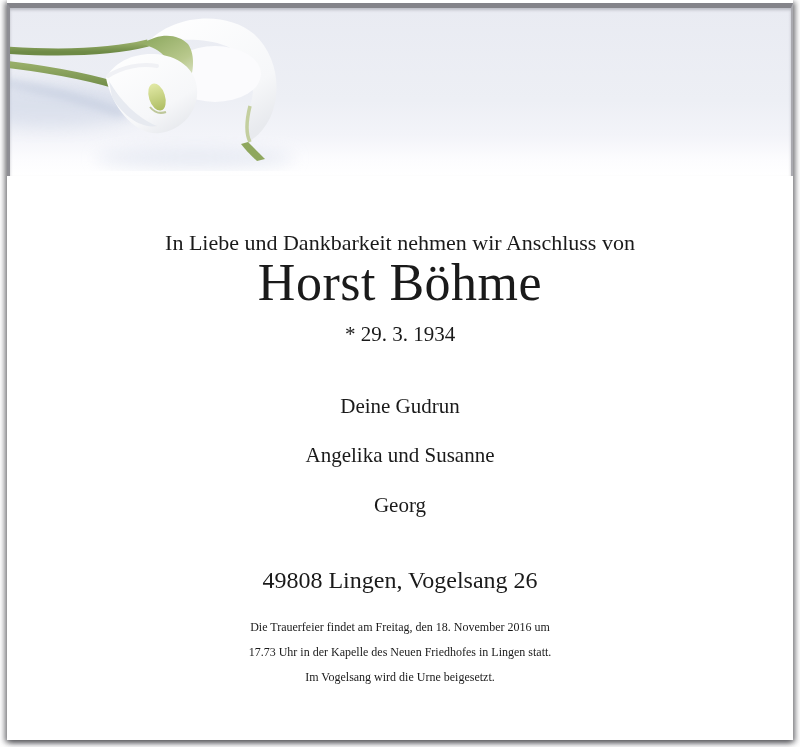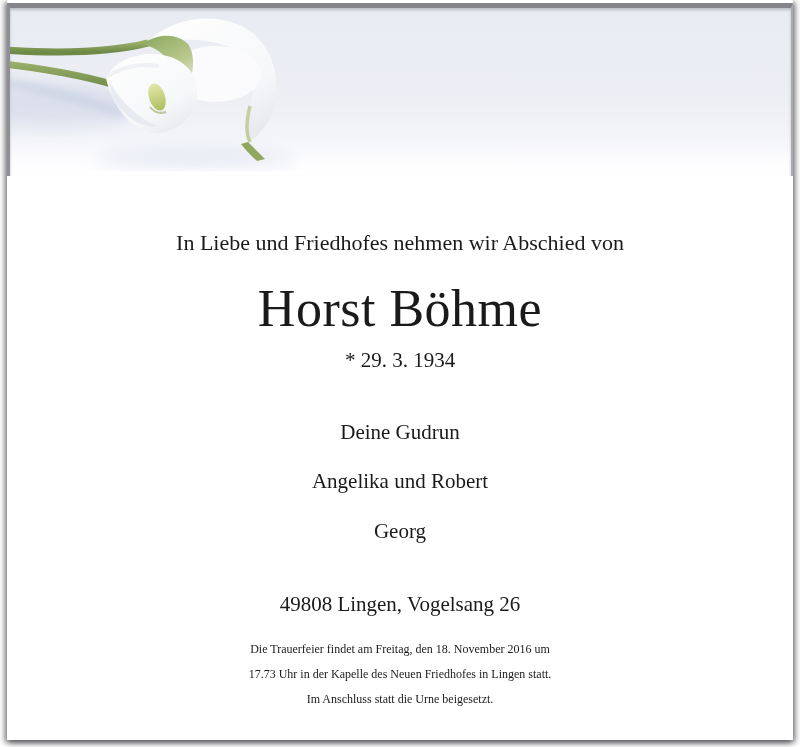--- a/index.html
+++ b/index.html
@@ -56,21 +56,20 @@
     right: 0;
     text-align: center;
     color: #1a1a1a;
   }
   .intro {
     margin-top: 56px;
     font-size: 22px;
     line-height: 1.1;
   }
   .name {
-    margin-top: 26px;
     font-size: 52px;
     line-height: 1.08;
     letter-spacing: 0.5px;
   }
   .dates {
     margin-top: 11px;
     font-size: 21px;
     display: flex;
     justify-content: center;
     gap: 56px;
@@ -79,21 +78,21 @@
   .mourners {
     margin-top: 42px;
     font-size: 21px;
   }
   .mourners div {
     line-height: 32.5px;
     margin-top: 17px;
   }
   .address {
     margin-top: 45px;
-    font-size: 21px;
+    font-size: 24px;
     line-height: 1.2;
   }
   .funeral {
     margin-top: 20px;
     font-size: 12px;
   }
   .funeral div {
     line-height: 25px;
   }
 </style>
@@ -153,37 +152,37 @@
                  C189,103 172,122 150,125 C126,128 102,100 96,70 Z" fill="url(#petal)"></path>
         <path d="M99,73 C110,92 127,110 147,118 C131,121 112,107 102,89 Z" fill="#e4e7ee" opacity="0.85"></path>
         <path d="M98,68 C112,59 131,55 147,58" stroke="#f0f1f5" stroke-width="4" fill="none" stroke-linecap="round"></path>
 
         <ellipse cx="147" cy="89" rx="8" ry="14" transform="rotate(-18 147 89)" fill="url(#spadix)"></ellipse>
         <path d="M140,99 C144,104 150,106 156,104" stroke="#9aa95c" stroke-width="2" fill="none" opacity="0.6"></path>
       </svg>
     </div>
 
     <div class="main">
-      <div class="intro">In Liebe und Friedhofes nehmen wir Abschied von</div>
+      <div class="intro">In Liebe und Dankbarkeit nehmen wir Anschluss von</div>
 
       <div class="name">Horst Böhme</div>
 
       <div class="dates">
         <span>* 29. 3. 1934</span>
       </div>
 
       <div class="mourners">
         <div>Deine Gudrun</div>
-        <div>Angelika und Robert</div>
+        <div>Angelika und Susanne</div>
         <div>Georg</div>
       </div>
 
       <div class="address">49808 Lingen, Vogelsang 26</div>
 
       <div class="funeral">
         <div>Die Trauerfeier findet am Freitag, den 18. November 2016 um</div>
         <div>17.73 Uhr in der Kapelle des Neuen Friedhofes in Lingen statt.</div>
-        <div>Im Anschluss statt die Urne beigesetzt.</div>
+        <div>Im Vogelsang wird die Urne beigesetzt.</div>
       </div>
     </div>
 
   </div>
 </div>
 
 </body></html>

